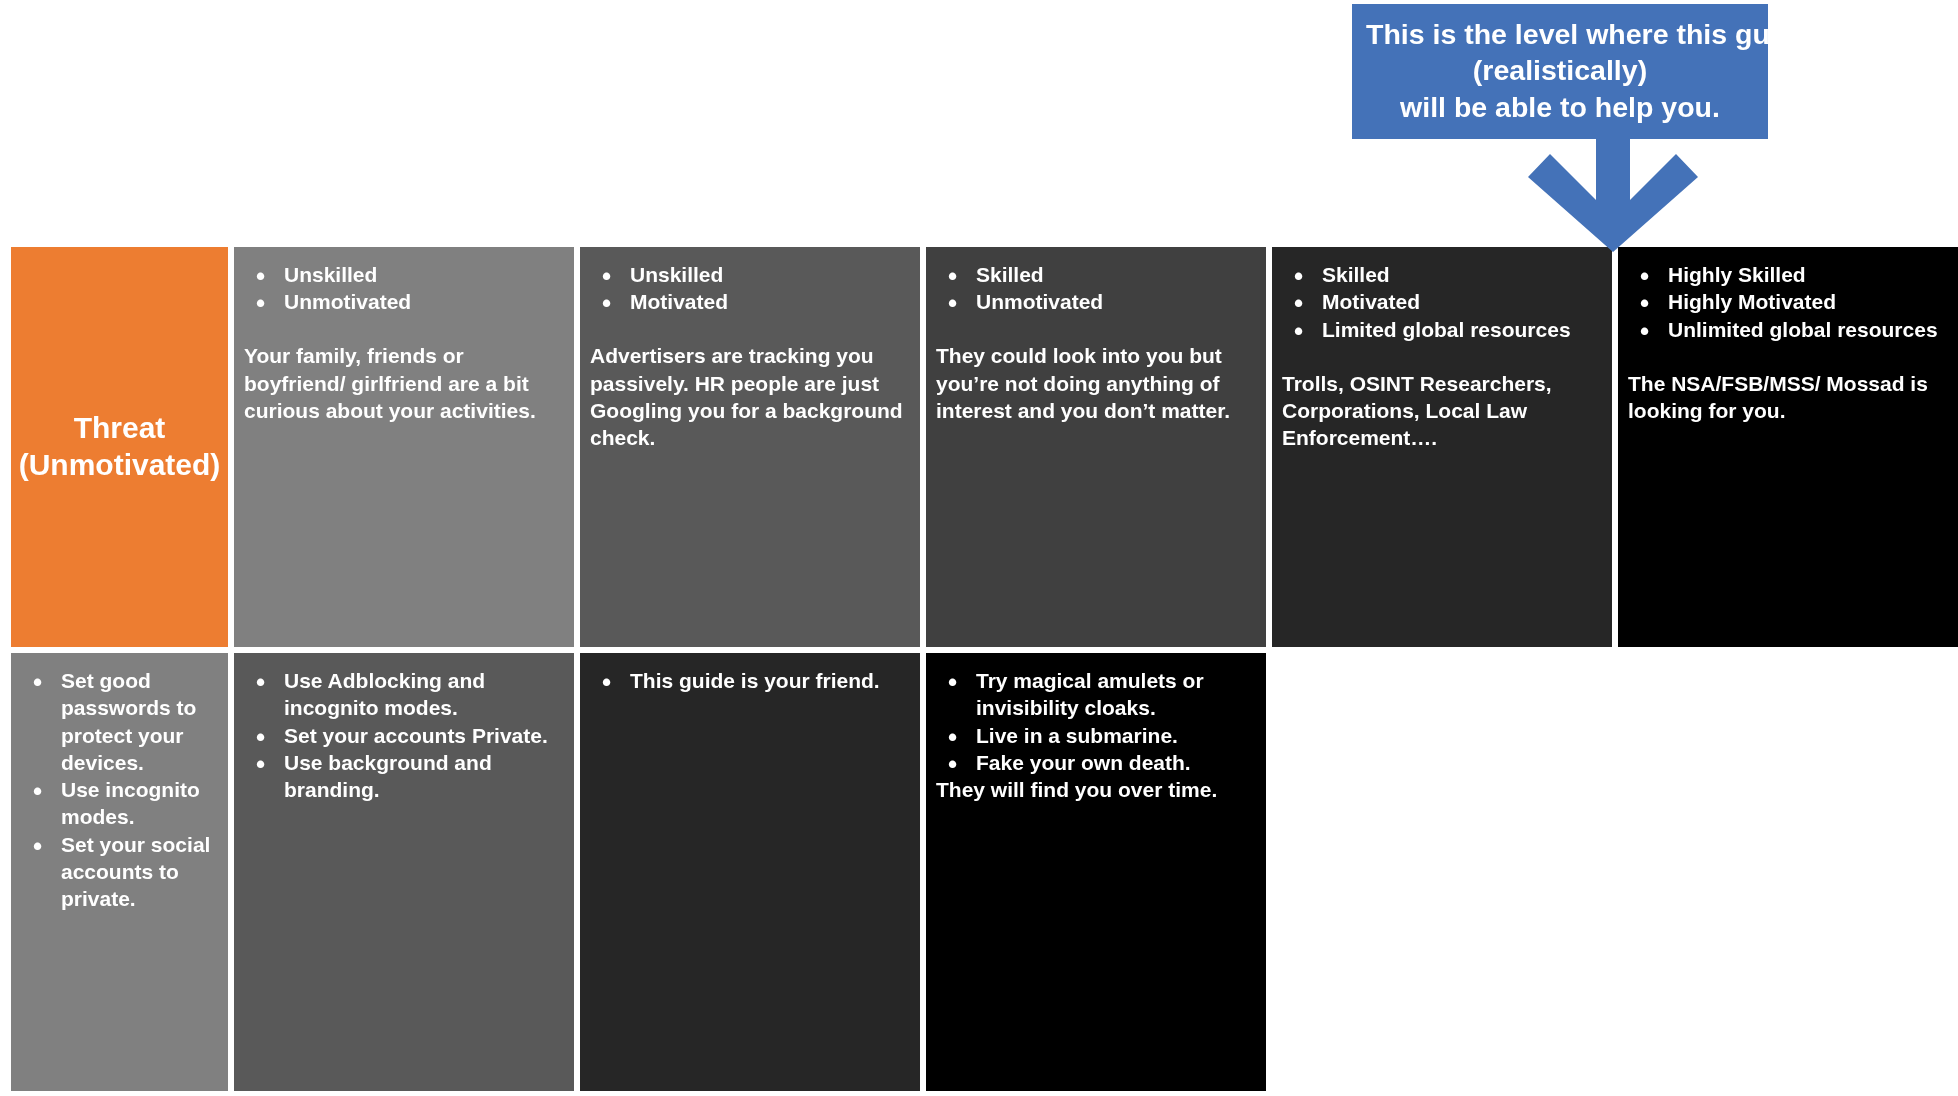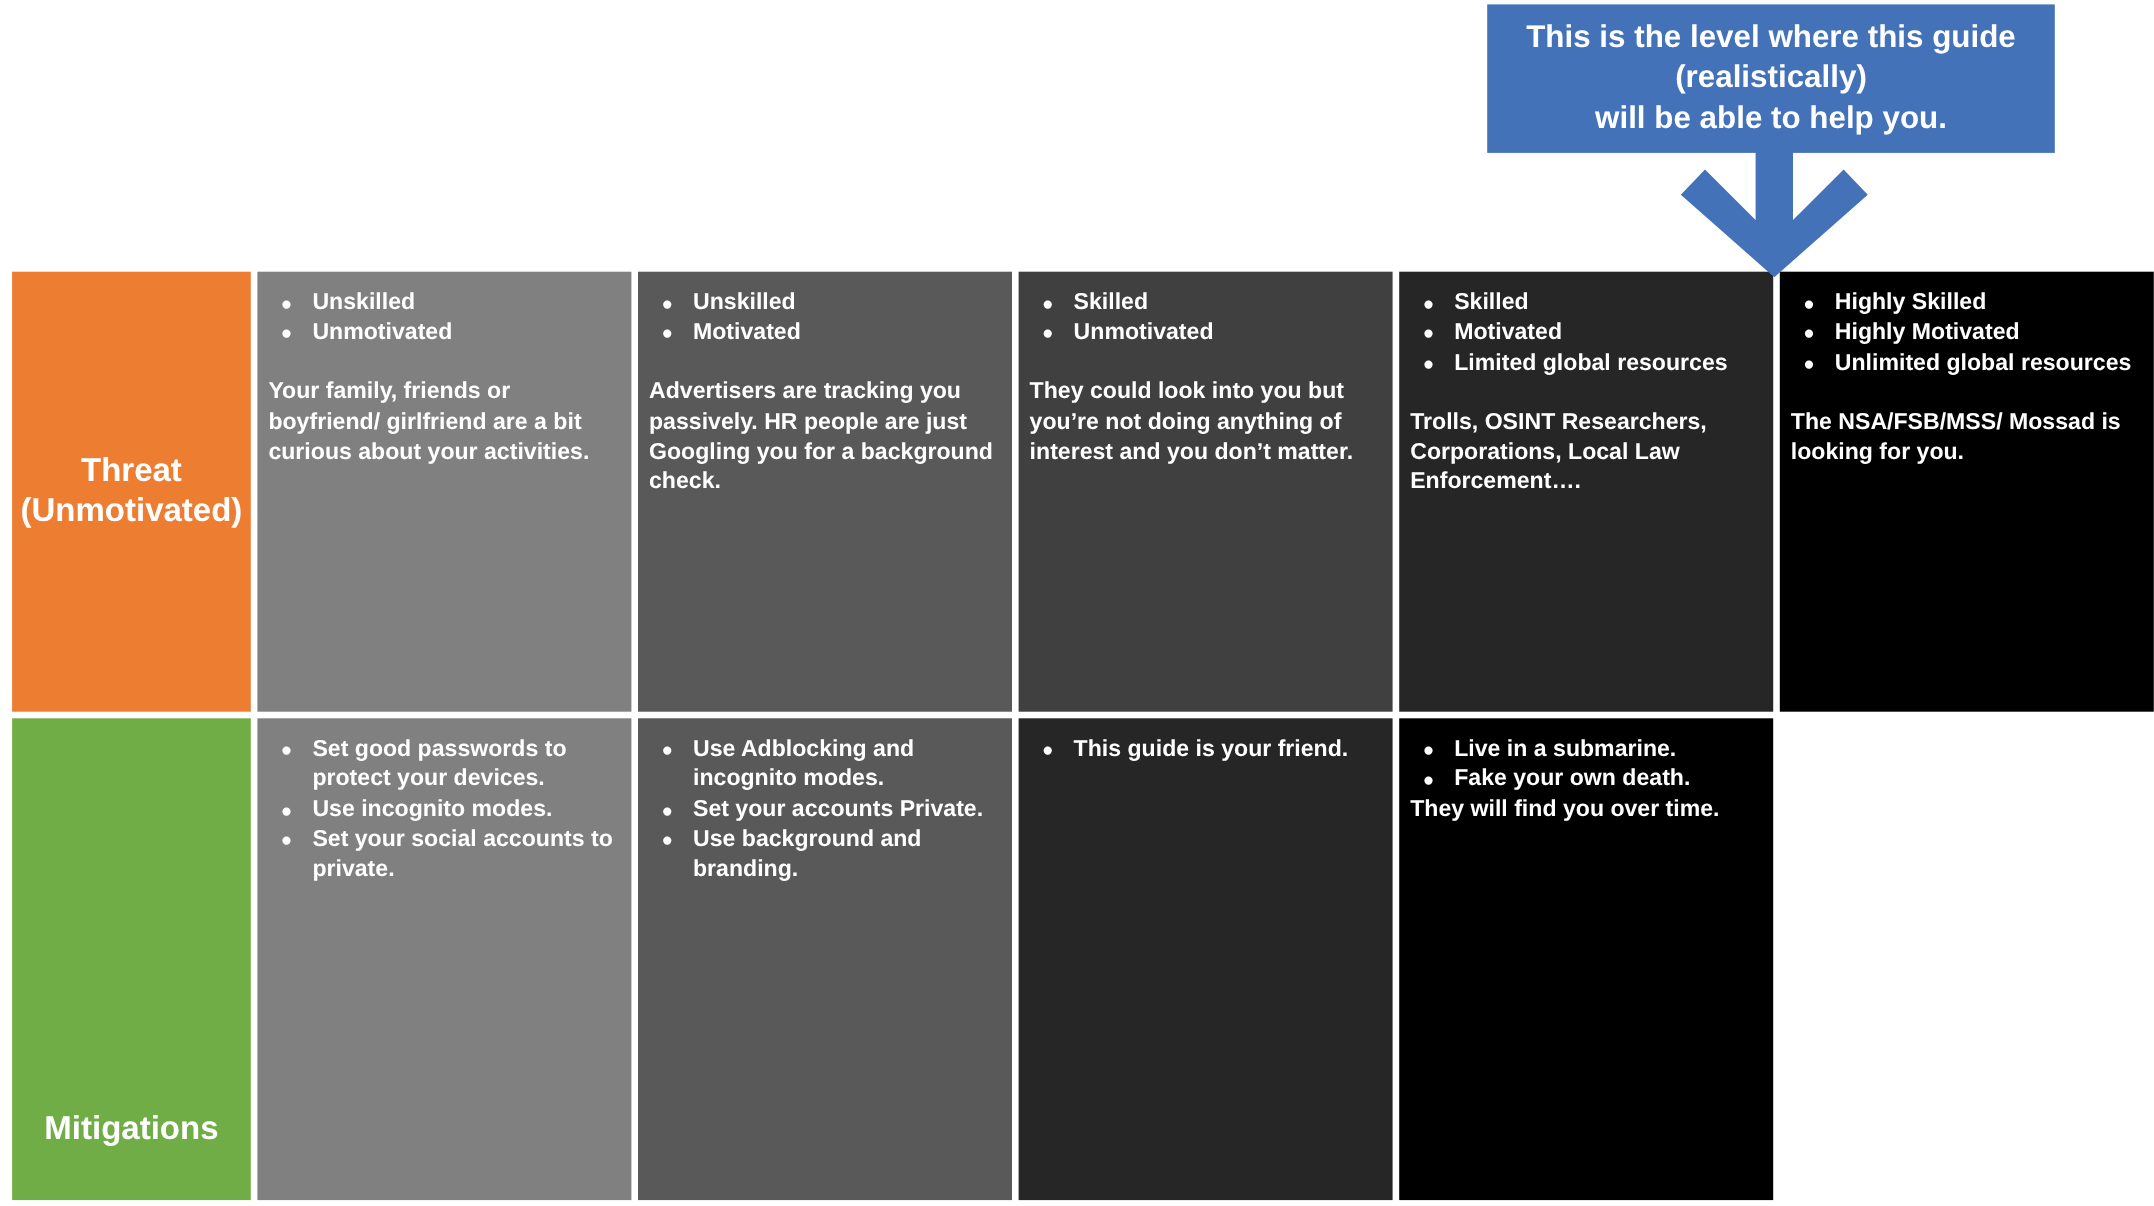--- a/index.html
+++ b/index.html
@@ -25,21 +25,21 @@
   }
   #callout-box {
     background: #4472B8;
     color: #ffffff;
     font-weight: bold;
     font-size: 28.5px;
     line-height: 1.28;
     text-align: center;
     padding: 12px 14px 14px 14px;
     box-sizing: border-box;
-    width: 516px;
+    width: 416px;
   }
   #callout-box div { white-space: nowrap; }
 
   #arrow-holder {
     position: absolute;
     left: 1528px;
     top: 130px;
     width: 170px;
     height: 122px;
     z-index: 6;
@@ -175,23 +175,20 @@
 
   <div class="cell body-cell lv5">
     <ul>
       <li>Highly Skilled</li>
       <li>Highly Motivated</li>
       <li>Unlimited global resources</li>
     </ul>
     <div class="para">The NSA/FSB/MSS/ Mossad is looking for you.</div>
   </div>
 
-  <div class="cell hdr-cell hdr-mitig">
-    <div>Mitigations</div>
-  </div>
 
   <div class="cell body-cell lv1">
     <ul>
       <li>Set good passwords to protect your devices.</li>
       <li>Use incognito modes.</li>
       <li>Set your social accounts to private.</li>
     </ul>
   </div>
 
   <div class="cell body-cell lv2">
@@ -204,19 +201,20 @@
 
 
   <div class="cell body-cell lv4">
     <ul>
       <li>This guide is your friend.</li>
     </ul>
   </div>
 
   <div class="cell body-cell lv5">
     <ul>
+      <li>Try magical amulets or invisibility cloaks.</li>
       <li>Live in a submarine.</li>
       <li>Fake your own death.</li>
     </ul>
     <div class="para tight">They will find you over time.</div>
   </div>
 
 </div>
 
 </body></html>

